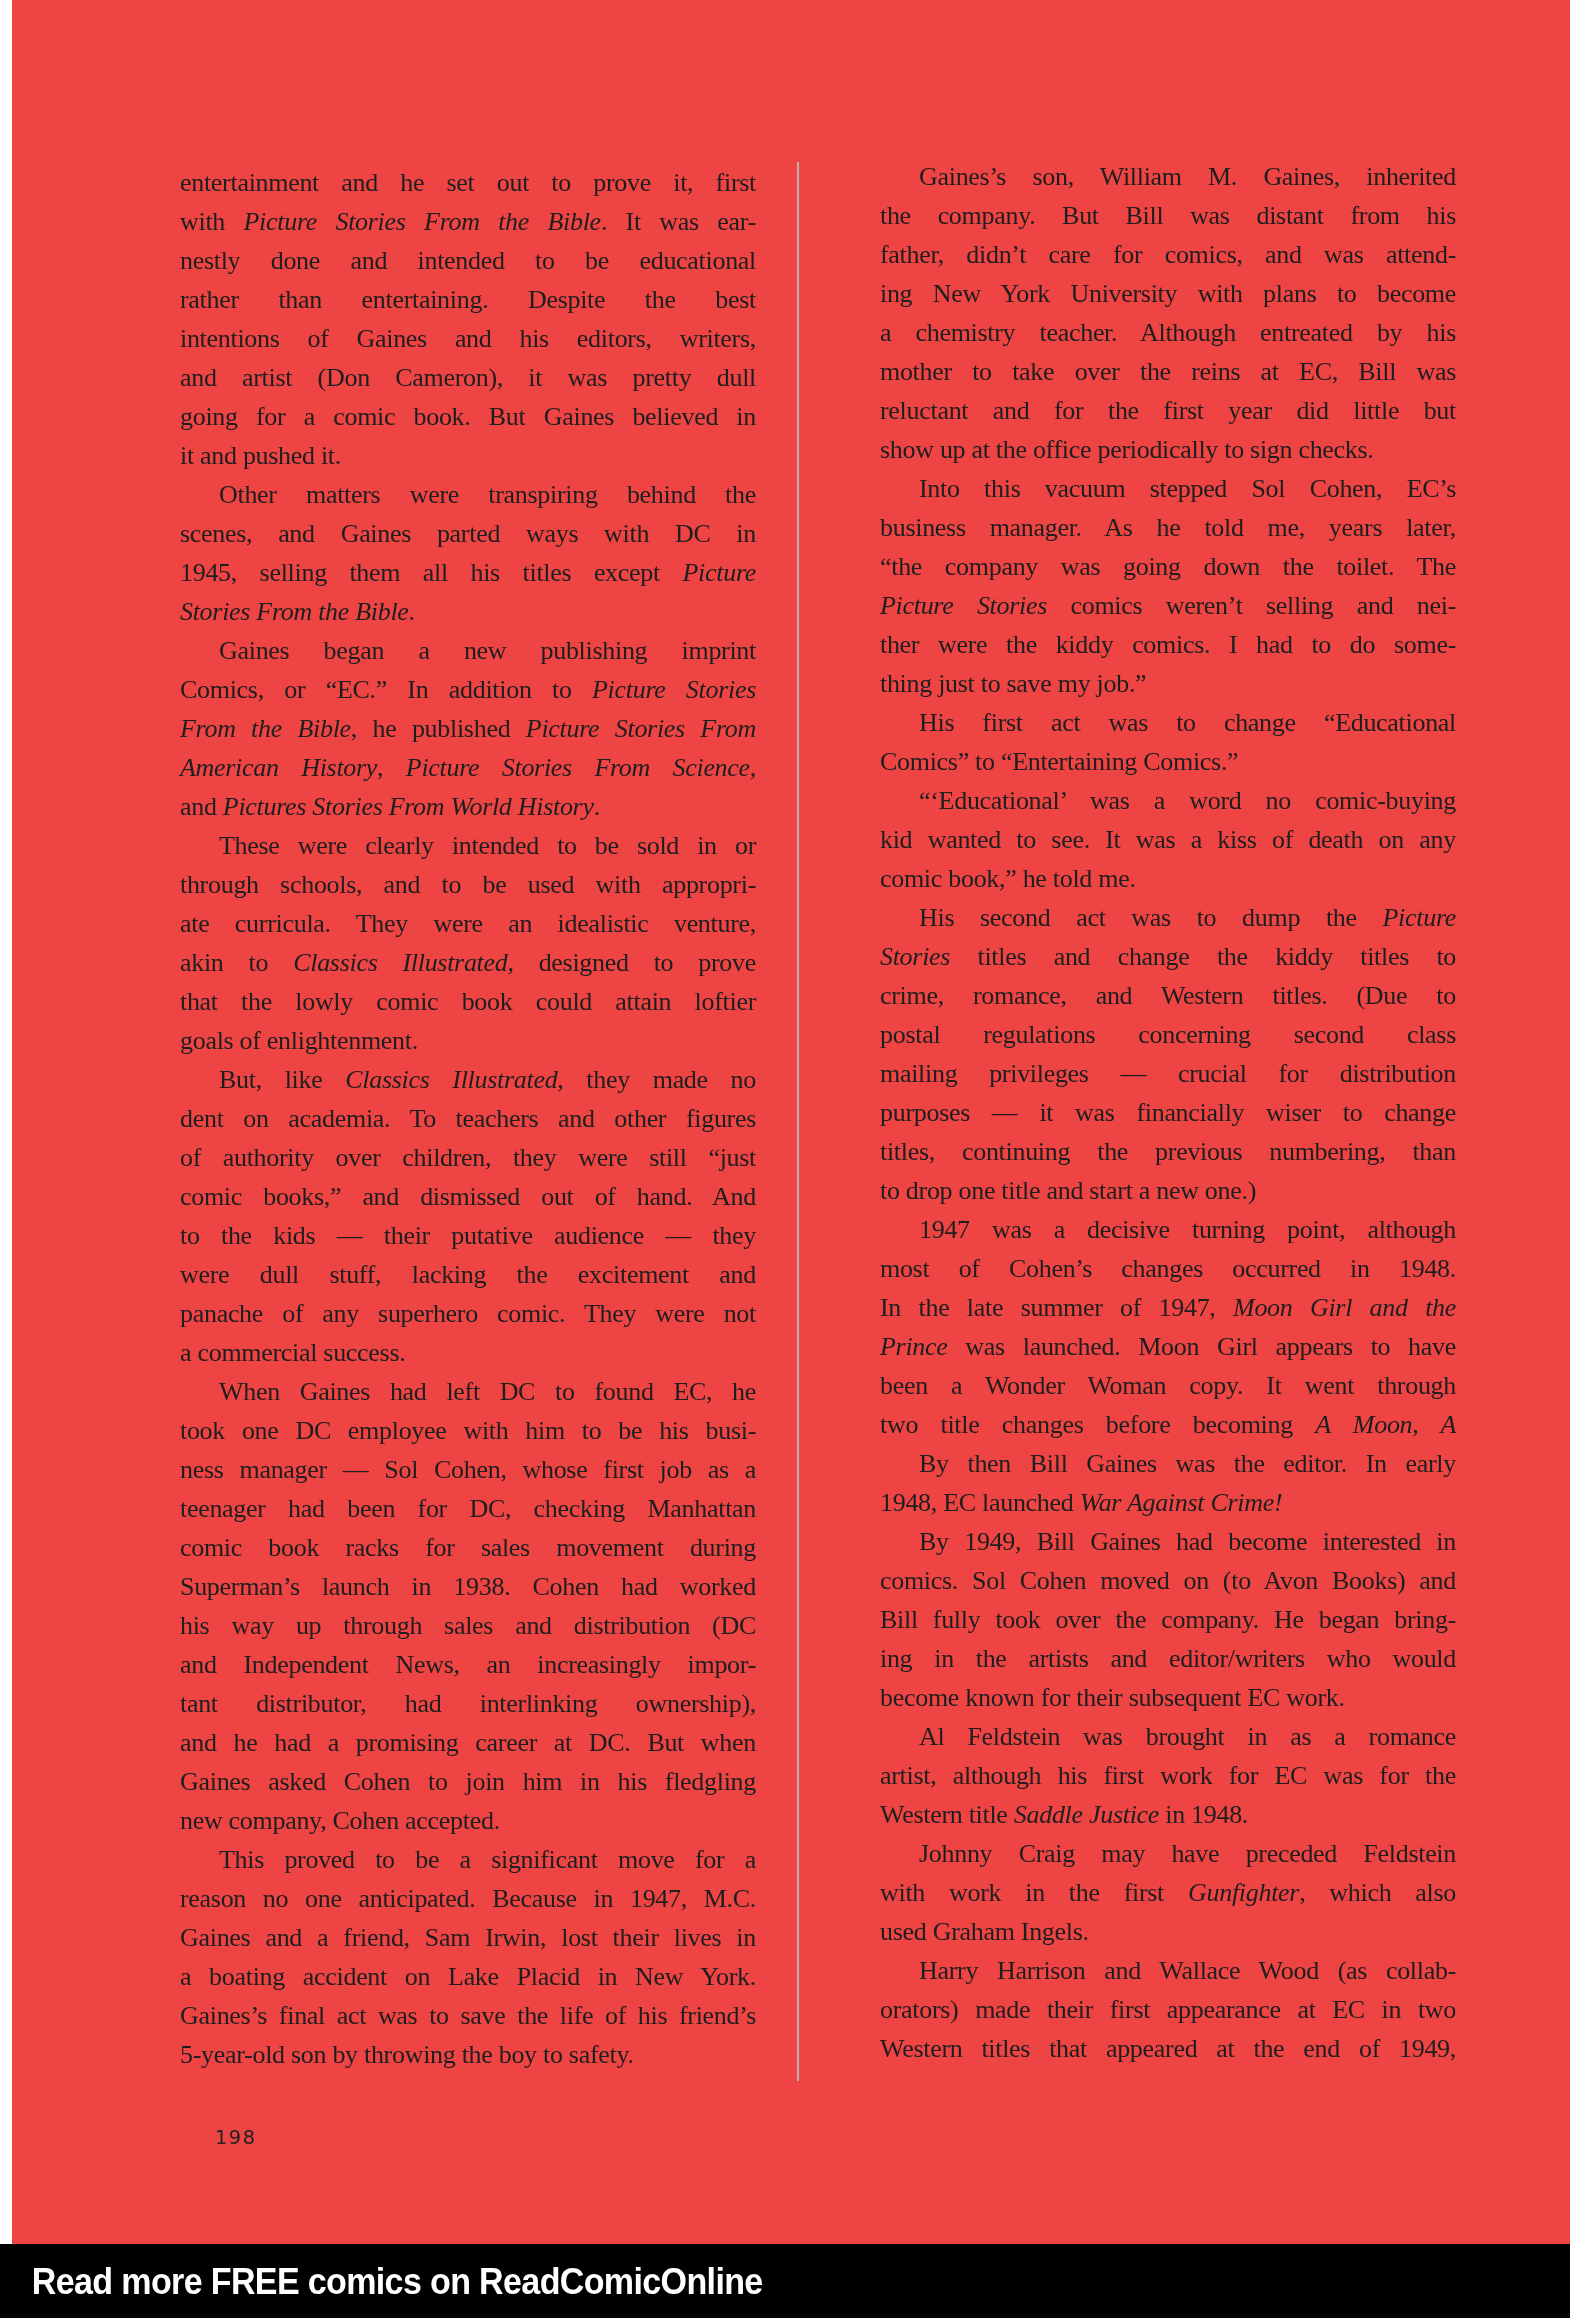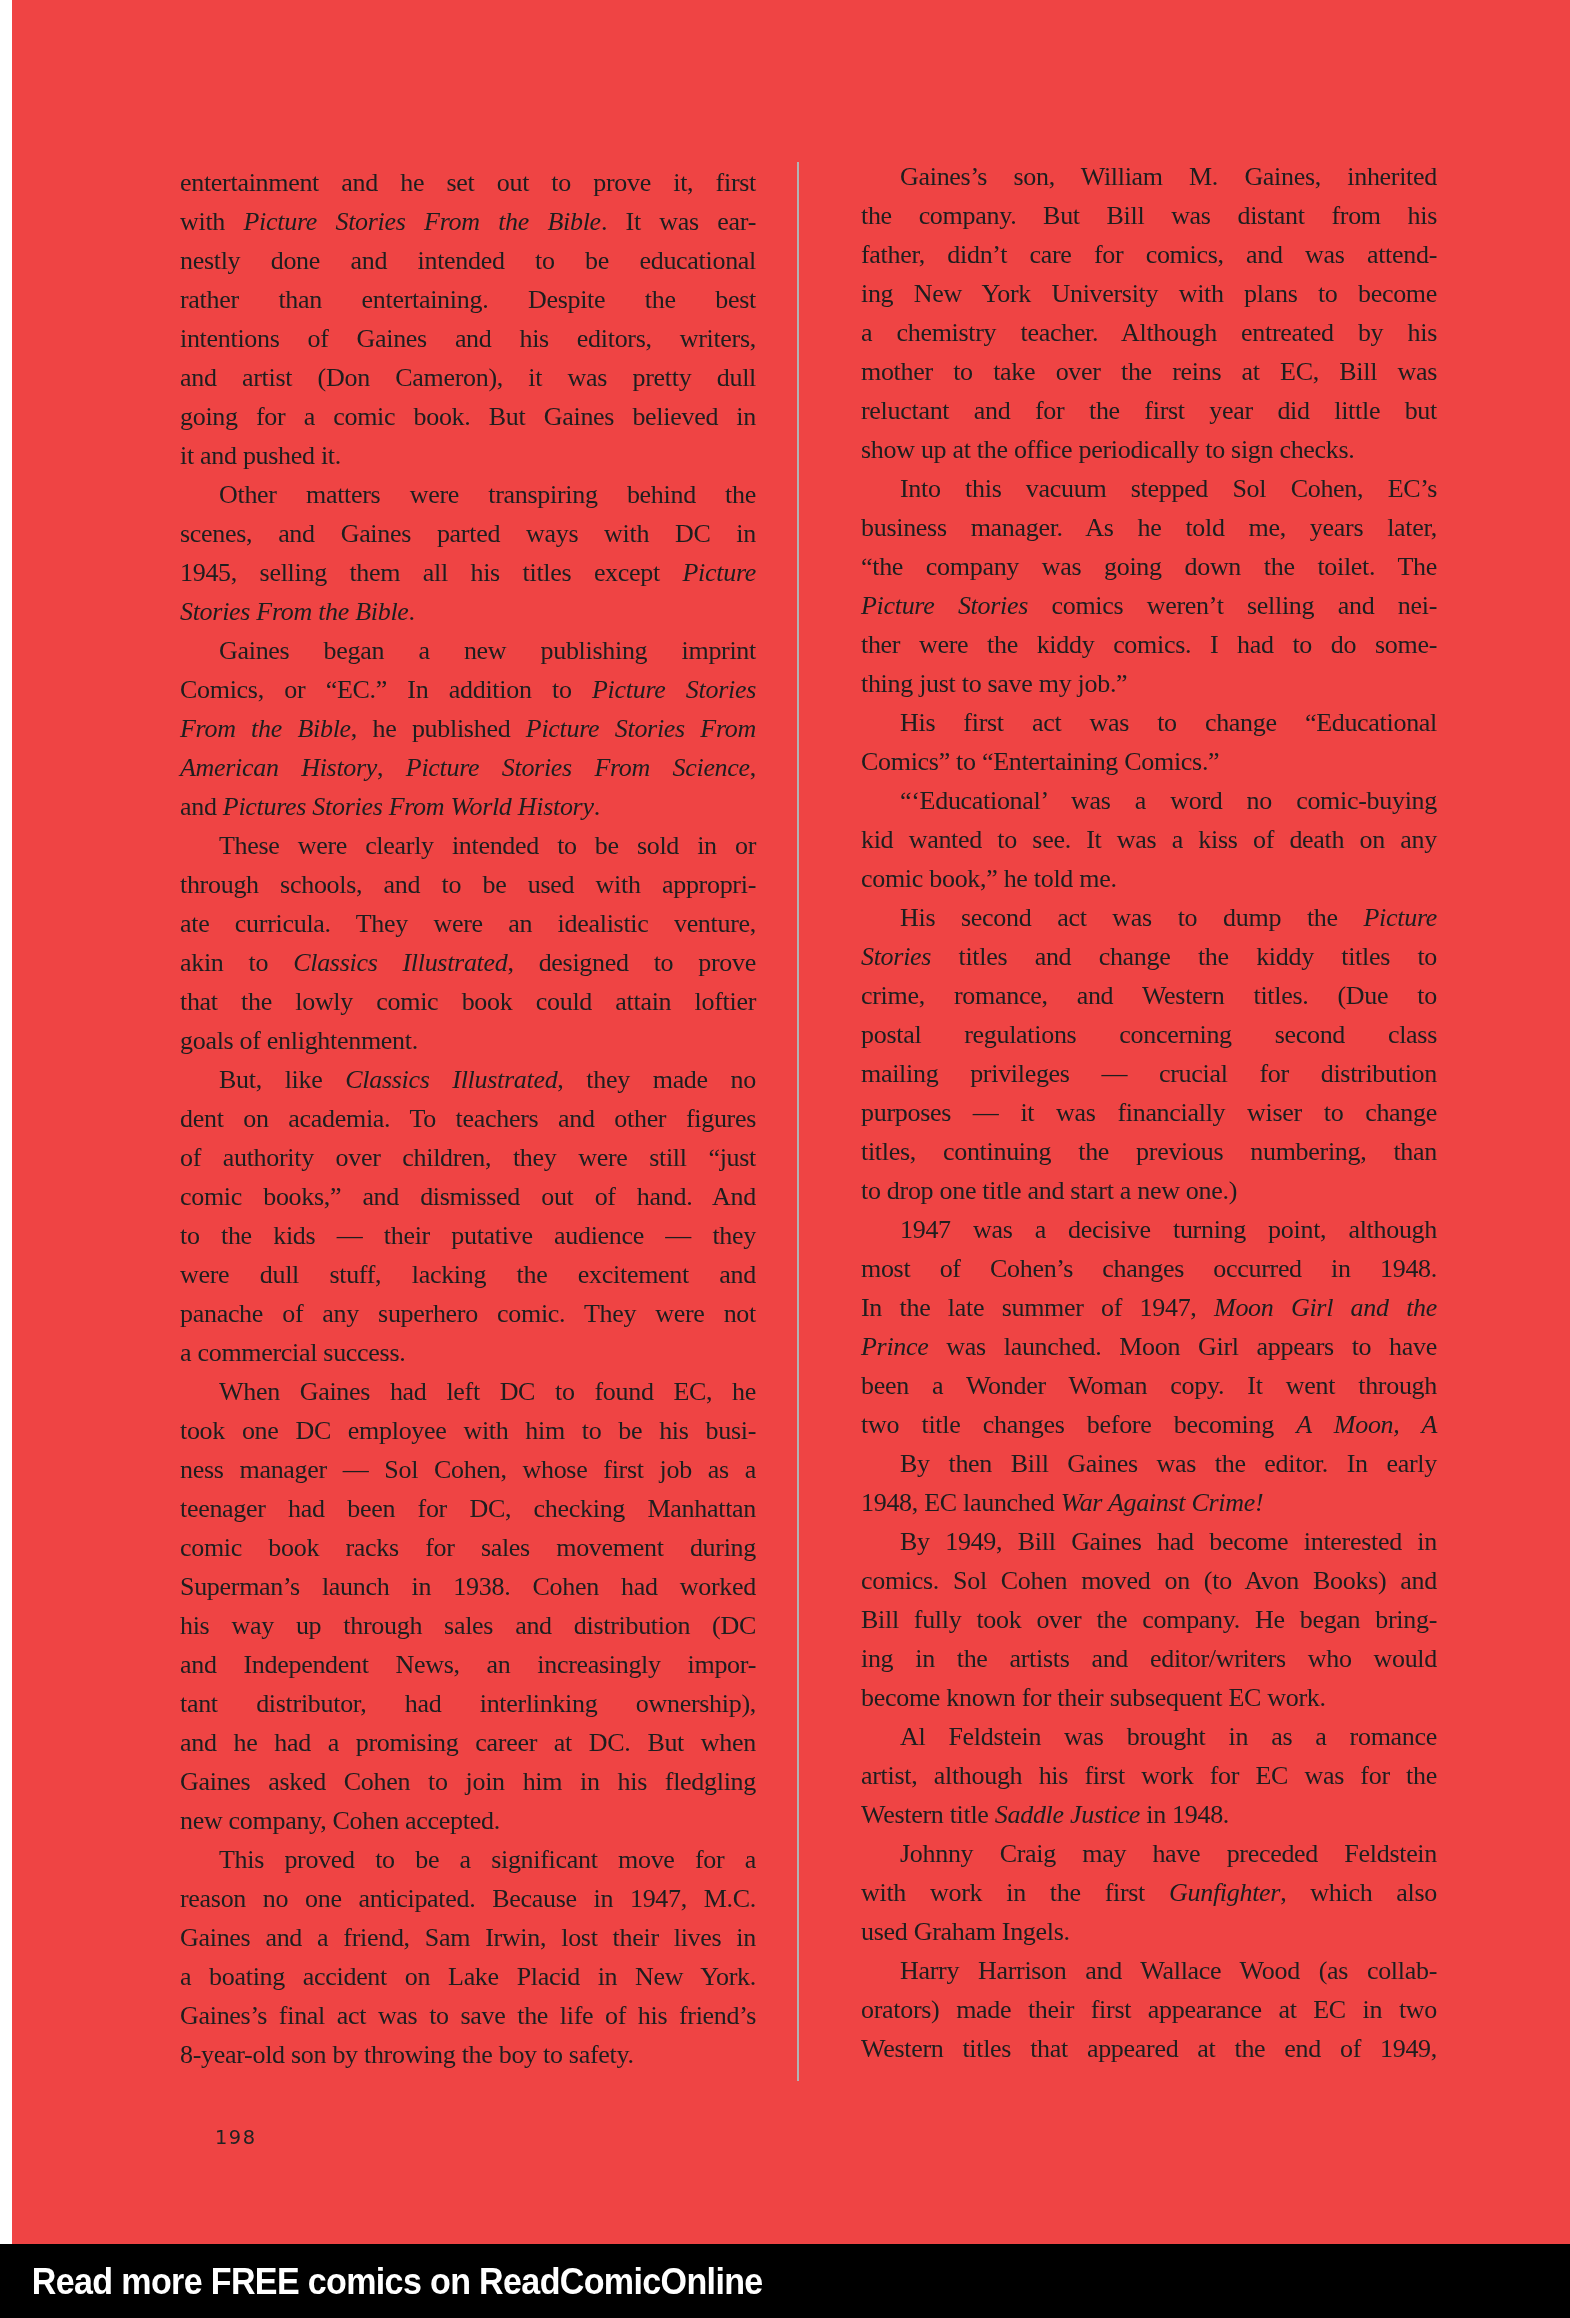--- a/index.html
+++ b/index.html
@@ -4,21 +4,21 @@
 <style>
   html, body { margin: 0; padding: 0; }
   body {
     width: 1571px; height: 2319px; position: relative; overflow: hidden;
     background: #ffffff; color: #1e1e1e;
     font-family: "Liberation Serif", "DejaVu Serif", serif;
   }
   .page { position: absolute; left: 0; top: 0; width: 1567px; height: 2244px; background: #ef4444; margin-left: 12px; }
   .column { position: absolute; }
   .col-left { left: 168px; top: 163px; width: 576px; }
-  .col-right { left: 849px; top: 157px; width: 576px; }
+  .col-right { left: 868px; top: 157px; width: 576px; }
   .line {
     display: block; height: 39px; line-height: 39px;
     font-size: 26px; white-space: nowrap;
     text-align: justify; text-align-last: justify;
     letter-spacing: -0.3px;
   }
   .line.last { text-align-last: left; }
   .line.indent { text-indent: 39px; }
   .it { font-style: italic; }
   .divider { position: absolute; left: 785px; top: 162px; width: 1.5px; height: 1919px; background: #b3b3b3; }
@@ -82,21 +82,21 @@
       <span class="line"><span>and Independent News, an increasingly impor-</span></span>
       <span class="line"><span>tant distributor, had interlinking ownership),</span></span>
       <span class="line"><span>and he had a promising career at DC. But when</span></span>
       <span class="line"><span>Gaines asked Cohen to join him in his fledgling</span></span>
       <span class="line last"><span>new company, Cohen accepted.</span></span>
       <span class="line indent"><span>This proved to be a significant move for a</span></span>
       <span class="line"><span>reason no one anticipated. Because in 1947, M.C.</span></span>
       <span class="line"><span>Gaines and a friend, Sam Irwin, lost their lives in</span></span>
       <span class="line"><span>a boating accident on Lake Placid in New York.</span></span>
       <span class="line"><span>Gaines’s final act was to save the life of his friend’s</span></span>
-      <span class="line last"><span>8-year-old son by throwing the boy to safety.</span></span>
+      <span class="line last"><span>5-year-old son by throwing the boy to safety.</span></span>
     </div>
   <div class="divider"></div>
   <div class="column col-right">
       <span class="line indent"><span>Gaines’s son, William M. Gaines, inherited</span></span>
       <span class="line"><span>the company. But Bill was distant from his</span></span>
       <span class="line"><span>father, didn’t care for comics, and was attend-</span></span>
       <span class="line"><span>ing New York University with plans to become</span></span>
       <span class="line"><span>a chemistry teacher. Although entreated by his</span></span>
       <span class="line"><span>mother to take over the reins at EC, Bill was</span></span>
       <span class="line"><span>reluctant and for the first year did little but</span></span>

